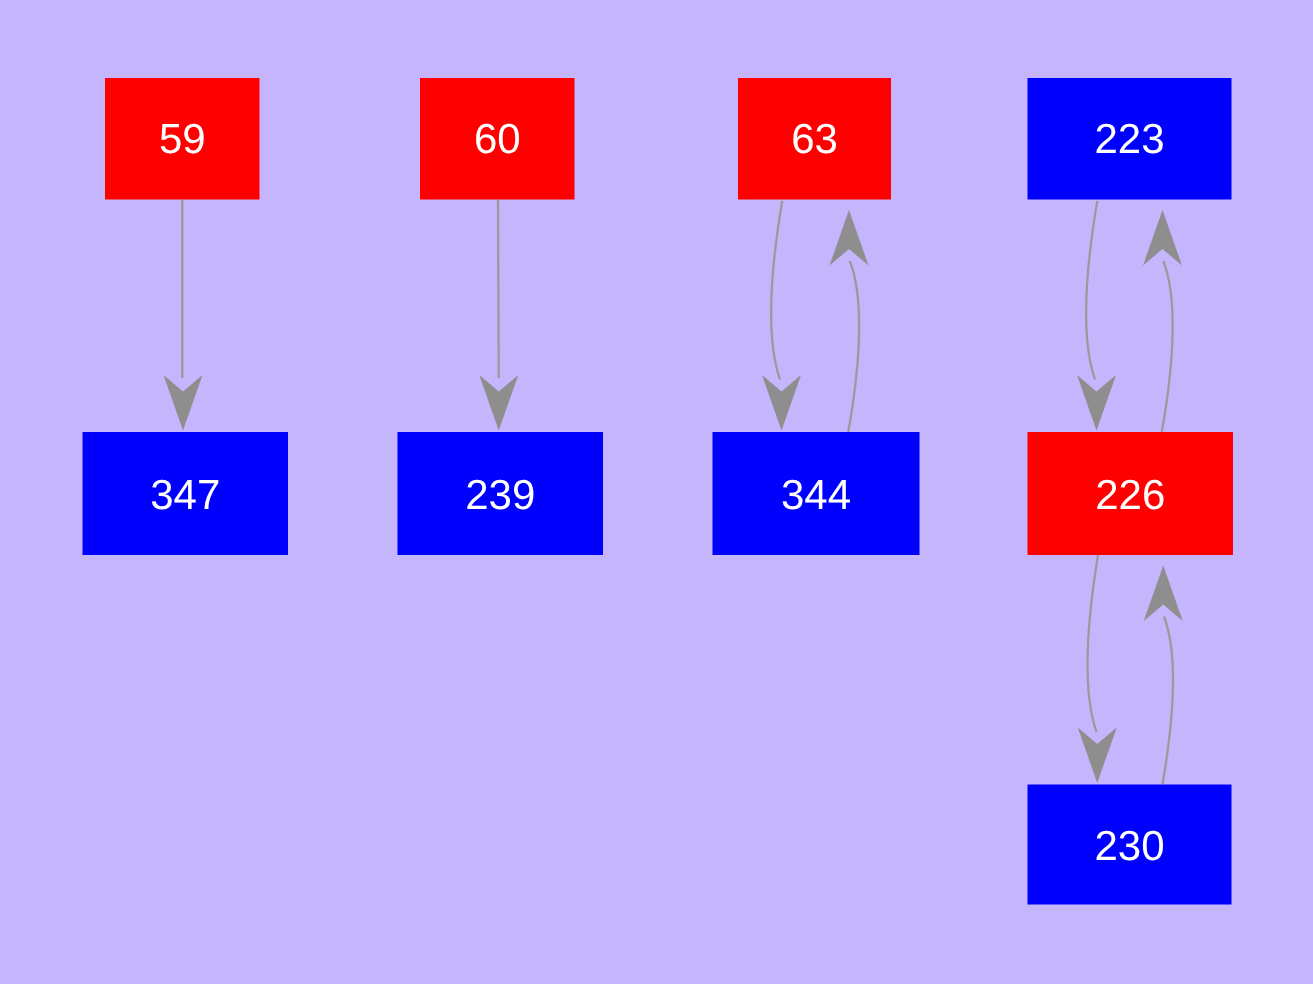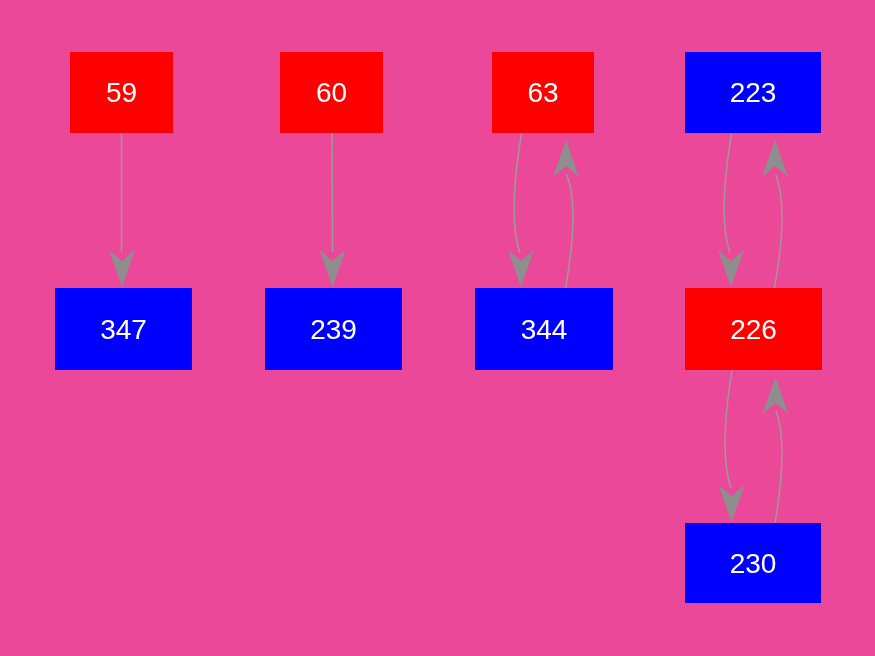--- a/index.html
+++ b/index.html
@@ -4,21 +4,21 @@
 <style>
   html, body {
     margin: 0;
     padding: 0;
     background: #ffffff;
   }
   .canvas-wrap {
     position: relative;
     width: 875px;
     height: 656px;
-    background: #ec4899;
+    background: #c4b5fd;
     overflow: hidden;
   }
   svg.graph {
     display: block;
     width: 875px;
     height: 656px;
   }
   .edge-path {
     fill: none;
     stroke-width: 1.5px;

